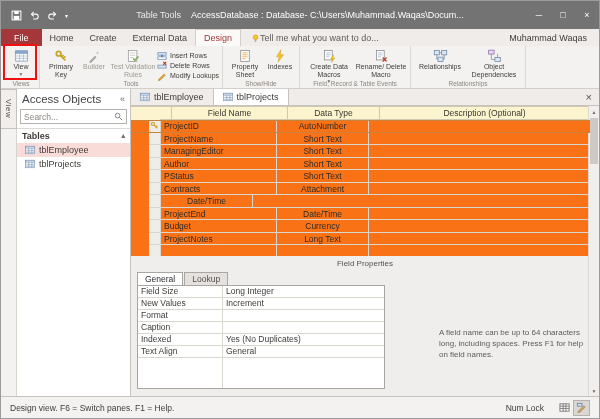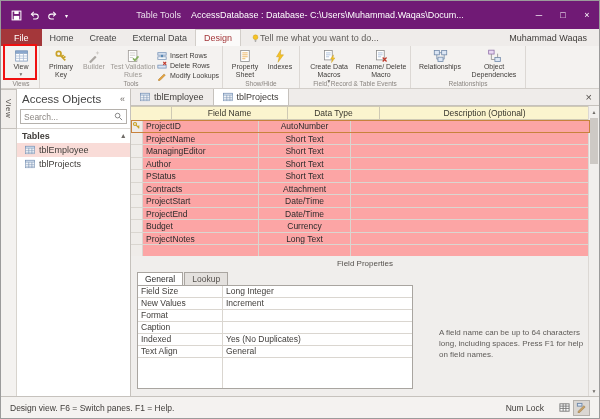--- a/index.html
+++ b/index.html
@@ -1,21 +1,21 @@
 <!DOCTYPE html>
 <html><head>
 <meta charset="utf-8">
 <style>
   *{margin:0;padding:0;box-sizing:border-box;cursor:default}
   body{background:#8a8a8a;font-family:"Liberation Sans",sans-serif;}
   .screen{position:relative;width:600px;height:419px;background:#fff;overflow:hidden;border:1px solid #9b9b9b;}
   svg{display:block}
 
   
-  .titlebar{position:absolute;top:0;left:0;right:0;height:28px;background:#701a75;color:#fff;display:flex;align-items:center;}
+  .titlebar{position:absolute;top:0;left:0;right:0;height:28px;background:#737373;color:#fff;display:flex;align-items:center;}
   .qat{display:flex;align-items:center;gap:7px;padding-left:10px;z-index:2;}
   .qbtn{display:flex;align-items:center;justify-content:center;}
   .qcaret{font-size:6px;color:#fff;}
   .titletext{position:absolute;left:0;right:0;top:0;height:28px;display:flex;align-items:center;justify-content:center;gap:10px;font-size:9px;white-space:nowrap;}
   .titletext .tools{opacity:.85}
   .wincontrols{margin-left:auto;display:flex;height:100%;z-index:2;}
   .wincontrols span{width:24px;height:100%;display:flex;align-items:center;justify-content:center;font-size:9px;}
 
   
   .tabrow{position:absolute;top:28px;left:0;right:0;height:17px;background:#EFECEA;display:flex;align-items:stretch;font-size:9px;color:#444;}
@@ -59,37 +59,37 @@
   .dtabs{display:flex;align-items:stretch;}
   .dtab{display:flex;align-items:center;gap:4px;padding:0 9px;border-right:1px solid #C6C2BD;white-space:nowrap;}
   .dtab.active{background:#fff;}
   .closedoc{margin-left:auto;display:flex;align-items:center;padding:0 7px;font-size:11px;color:#55514D;}
 
   
   .grid{position:absolute;left:130px;top:105px;width:459px;font-size:8.5px;color:#2B2B2B;background:#fff;}
   .ghead{display:flex;background:#FBF4CE;border-top:1px solid #CFC9B4;padding-left:29px;}
   .ghead .gc{height:13px;line-height:13px;text-align:center;padding:0;border-right:1px solid #CFC9B4;border-bottom:1px solid #CFC9B4;color:#3A372E;overflow:hidden;white-space:nowrap;}
   .ghead .gsel{height:13px;background:#FBF4CE;border-right:1px solid #CFC9B4;border-bottom:1px solid #CFC9B4;}
-  .grow{display:flex;background:#fca5a5;}
+  .grow{display:flex;background:#f97316;padding-left:18px;}
   .grow .gc{height:12.5px;line-height:12.5px;padding:0 3px;border-right:1px solid #DAD6D0;border-bottom:1px solid #DAD6D0;overflow:hidden;white-space:nowrap;}
   .gsel{width:12px;flex:none;background:#EFECE9;border-right:1px solid #DAD6D0;border-bottom:1px solid #DAD6D0;display:flex;align-items:center;justify-content:center;}
   .fn{width:116px;flex:none;}
   .dt{width:92px;flex:none;text-align:center;}
   .de{flex:1;}
   .grow.current{outline:1px solid #C8823C;outline-offset:-1px;position:relative;z-index:1;}
   .keyic{visibility:hidden;}
   .keyic.show{visibility:visible;}
 
   
   .lower{position:absolute;left:130px;right:0;top:255px;bottom:22px;background:#F0EEEC;font-size:8.5px;color:#3F3C39;}
   .fplabel{text-align:center;font-size:8px;color:#55514D;padding-top:3px;}
   .fptabs{position:absolute;left:6px;top:16px;display:flex;align-items:flex-end;}
   .fptab{padding:1px 7px;border:1px solid #A9A5A0;border-bottom:none;background:#E4E1DE;color:#55514D;margin-right:1px;}
   .fptab.active{background:#fff;color:#2B2B2B;position:relative;z-index:1;}
-  .propgrid{position:absolute;left:6px;top:29px;width:276px;bottom:7px;background:#fff;border:1px solid #A9A5A0;overflow:hidden;}
+  .propgrid{position:absolute;left:6px;top:29px;width:248px;bottom:7px;background:#fff;border:1px solid #A9A5A0;overflow:hidden;}
   .pgdiv{position:absolute;left:84px;top:0;bottom:0;width:1px;background:#DAD6D0;}
   .prow{display:flex;height:12px;line-height:11px;border-bottom:1px solid #DAD6D0;}
   .pname{width:84px;flex:none;padding:0 3px;overflow:hidden;white-space:nowrap;}
   .pval{flex:1;padding:0 4px;overflow:hidden;white-space:nowrap;}
   .helptext{position:absolute;left:308px;top:72px;width:152px;font-size:8px;line-height:1.35;color:#5E5B58;}
 
   
   .vscroll{position:absolute;right:0;top:105px;width:11px;bottom:22px;background:#F1EFED;border-left:1px solid #DCD8D4;}
   .sarrow{position:absolute;left:0;right:0;height:11px;display:flex;align-items:center;justify-content:center;font-size:5px;color:#6F6B67;}
   .sarrow.up{top:0}.sarrow.down{bottom:0}
@@ -521,21 +521,20 @@
           <div class="gsel">
             <span class="keyic">
               <svg width="9" height="9" viewBox="0 0 18 18">
                 <g stroke="#C9A227" stroke-width="2.4" fill="none">
                   <circle cx="6" cy="6" r="3"></circle>
                   <path d="M8.3 8.3 L14.5 14.5 M12 12 L14.6 9.4"></path>
                 </g>
               </svg>
             </span>
           </div>
-          <div class="gc fn">ProjectStart</div>
           <div class="gc dt">Date/Time</div>
           <div class="gc de"></div>
         </div>
 
         <div class="grow">
           <div class="gsel">
             <span class="keyic">
               <svg width="9" height="9" viewBox="0 0 18 18">
                 <g stroke="#C9A227" stroke-width="2.4" fill="none">
                   <circle cx="6" cy="6" r="3"></circle>

